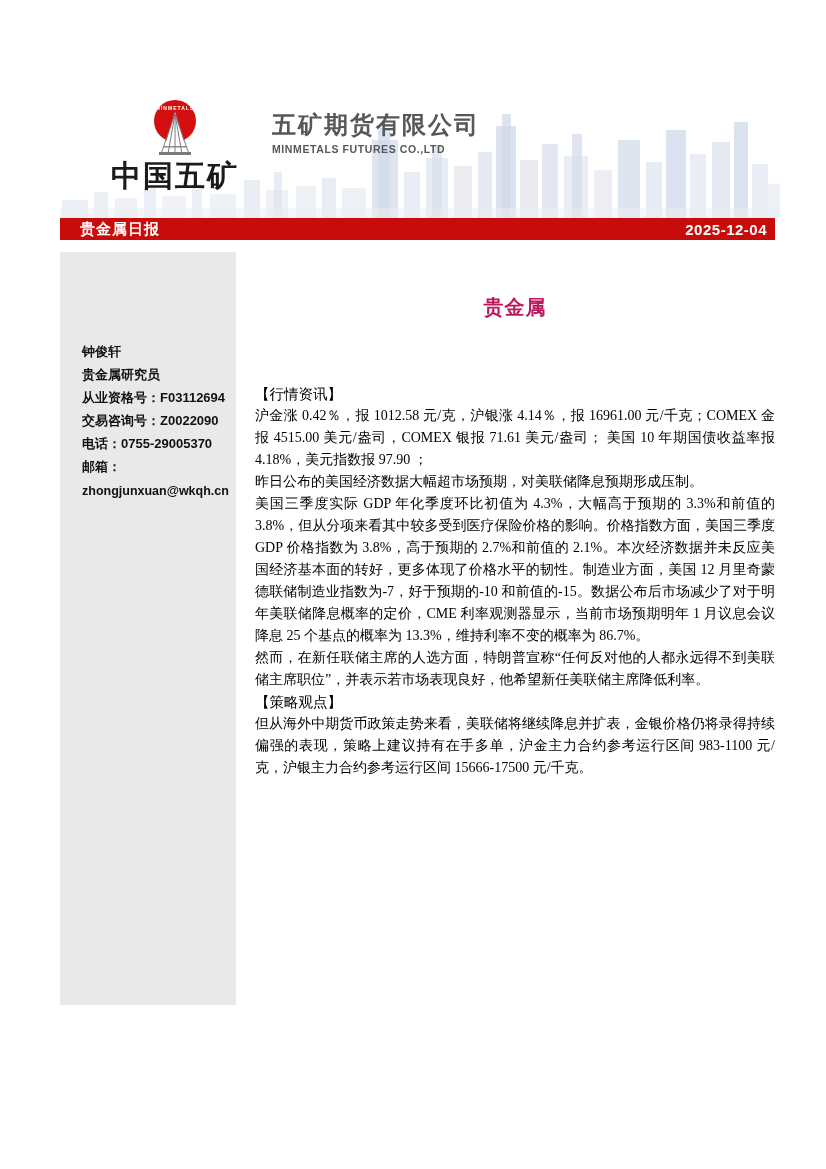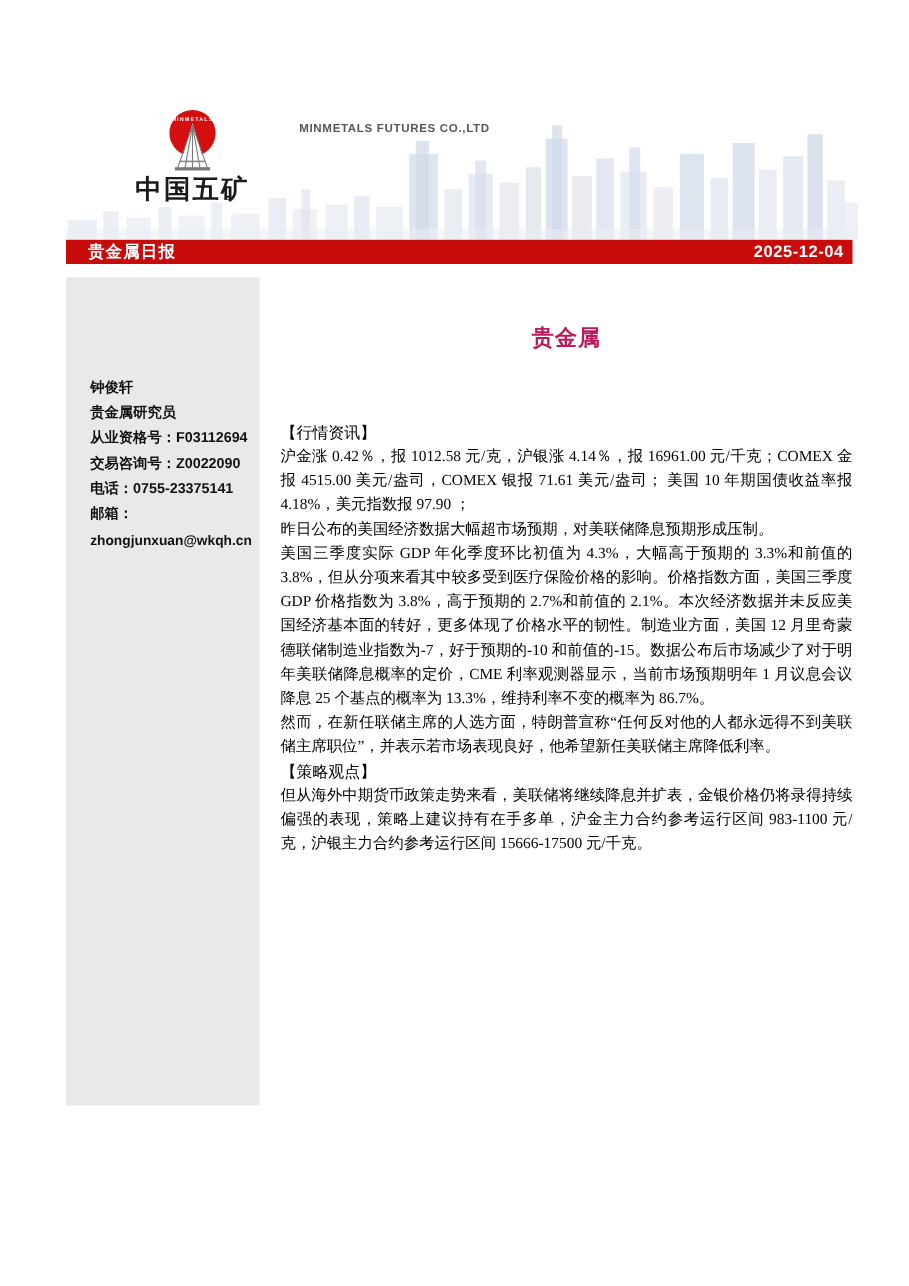--- a/index.html
+++ b/index.html
@@ -16,21 +16,21 @@
   }
   .page{position:absolute;left:0;top:0;width:826px;height:1169px;background:#fff;}
 
   
   .header{position:absolute;left:60px;top:95px;width:720px;height:123px;}
   .skyline{position:absolute;left:0;bottom:0;width:720px;height:118px;pointer-events:none;}
   .logo-block{position:absolute;left:40px;top:3px;width:150px;}
   .logo-mark{display:block;margin:0 auto;width:64px;height:62px;}
   .logo-cn{
     font-family:"Liberation Sans","DejaVu Sans",sans-serif;
-    font-weight:bold;font-size:24px;color:#1a1a1a;letter-spacing:2px;
+    font-weight:bold;font-size:30px;color:#1a1a1a;letter-spacing:2px;
     text-align:center;margin-top:-4px;white-space:nowrap;
   }
   .company-block{position:absolute;left:212px;top:14px;}
   .company-cn{
     font-family:"Liberation Sans","DejaVu Sans",sans-serif;
     font-weight:bold;font-size:24px;color:var(--company-color);letter-spacing:2px;white-space:nowrap;
   }
   .company-en{
     font-family:"Liberation Sans","DejaVu Sans",sans-serif;
     font-weight:bold;font-size:10.5px;color:var(--company-color);letter-spacing:.6px;margin-top:2px;white-space:nowrap;
@@ -130,36 +130,37 @@
           <line x1="32" y1="16" x2="39" y2="56"></line>
           <line x1="32" y1="16" x2="46" y2="56"></line>
         </g>
         <rect x="16" y="54" width="32" height="3" fill="#7a7a7a"></rect>
         <rect x="20" y="48" width="24" height="1.5" fill="#8a8a8a"></rect>
       </svg>
       <div class="logo-cn">中国五矿</div>
     </div>
 
     <div class="company-block">
+      <div class="company-cn">五矿期货有限公司</div>
       <div class="company-en">MINMETALS FUTURES CO.,LTD</div>
     </div>
   </div>
 
   <div class="title-bar">
     <span class="report-name">贵金属日报</span>
     <span class="report-date">2025-12-04</span>
   </div>
 
   <div class="sidebar">
     <div class="analyst">
       <div class="line">钟俊轩</div>
       <div class="line">贵金属研究员</div>
       <div class="line">从业资格号：F03112694</div>
       <div class="line">交易咨询号：Z0022090</div>
-      <div class="line">电话：0755-23375141</div>
+      <div class="line">电话：0755-29005370</div>
       <div class="line">邮箱：</div>
       <div class="email">zhongjunxuan@wkqh.cn</div>
     </div>
   </div>
 
   <div class="main">
     <div class="doc-title">贵金属</div>
     <div class="doc-body">
       <div class="section-heading">【行情资讯】</div>
       <p>沪金涨 0.42％，报 1012.58 元/克，沪银涨 4.14％，报 16961.00 元/千克；COMEX 金报 4515.00 美元/盎司，COMEX 银报 71.61 美元/盎司； 美国 10 年期国债收益率报 4.18%，美元指数报 97.90 ；</p>

